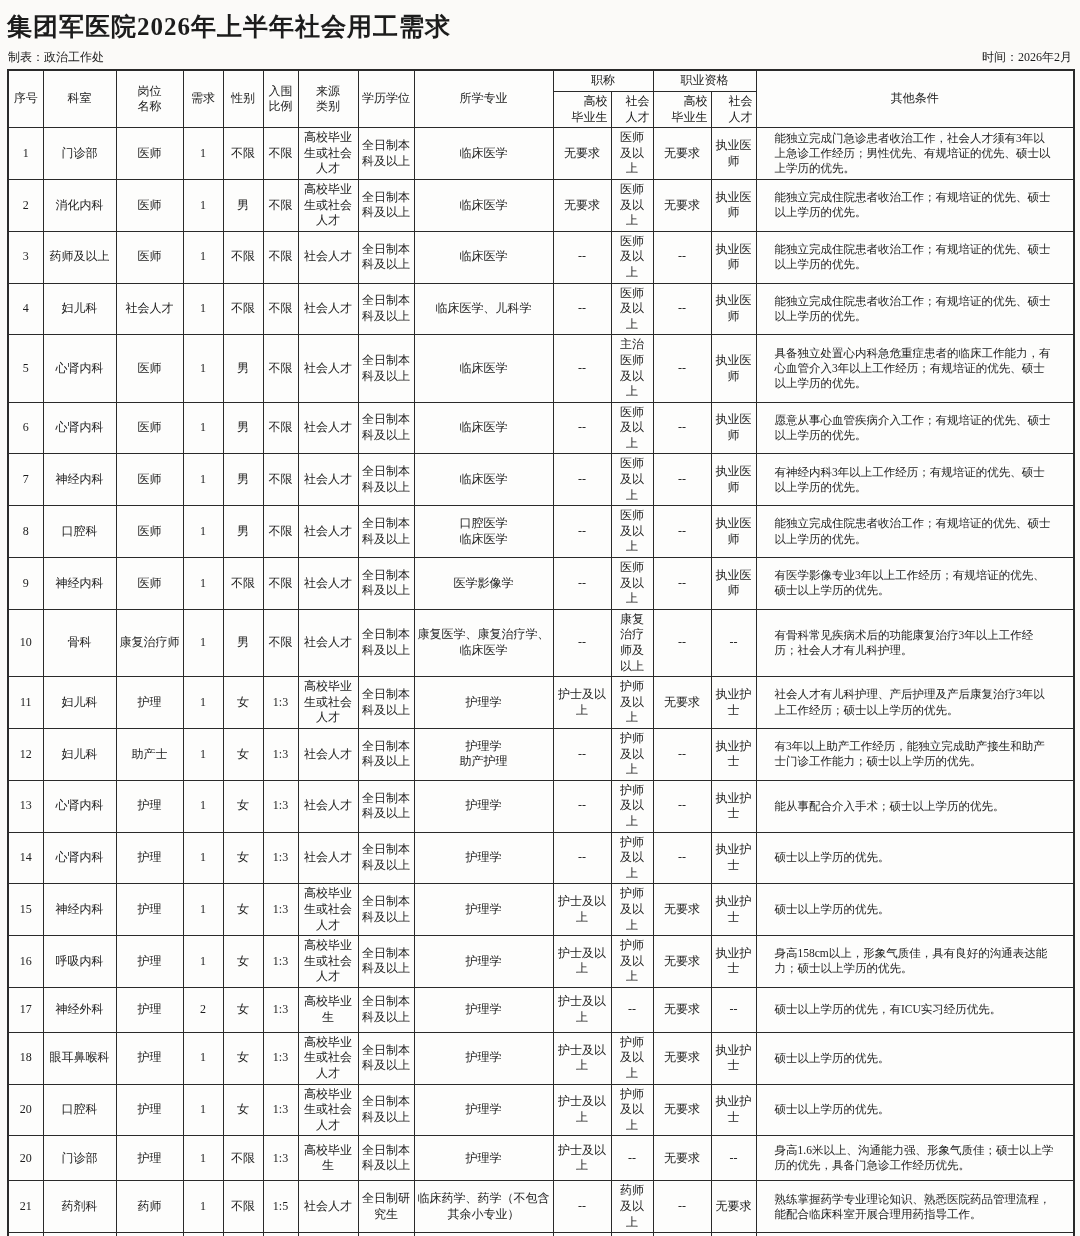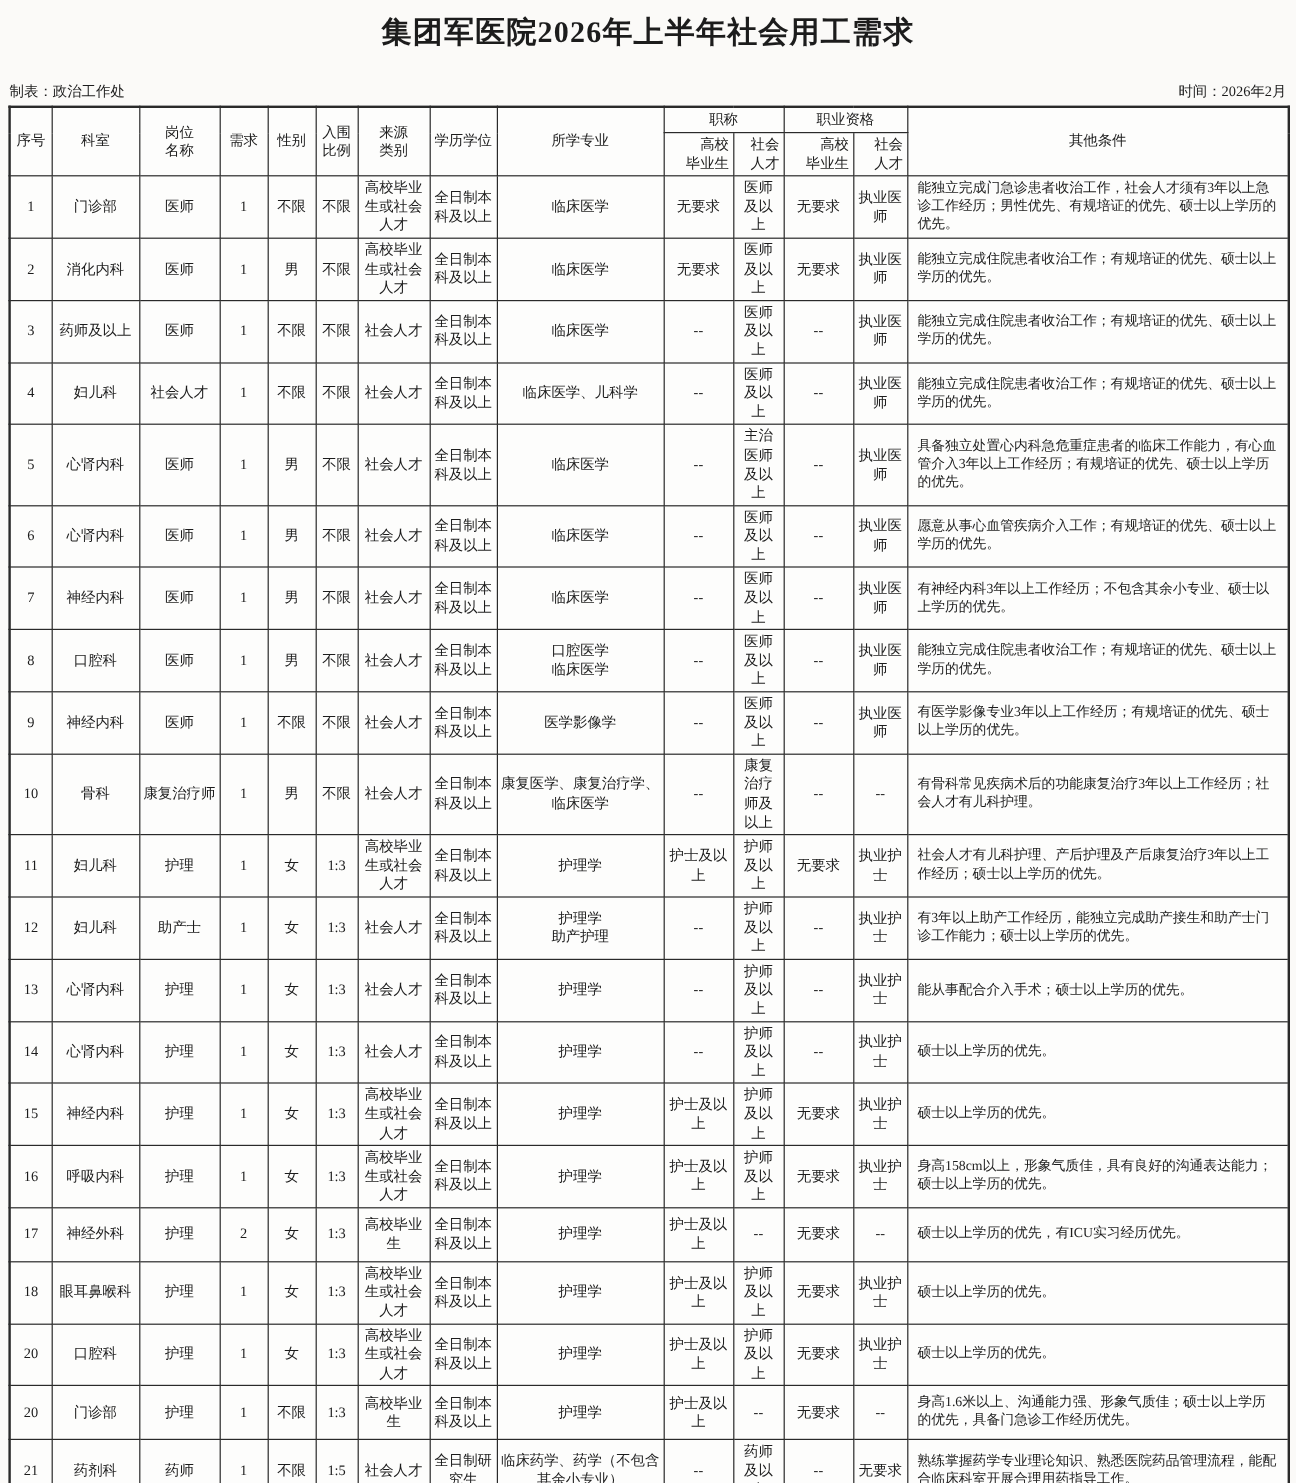--- a/index.html
+++ b/index.html
@@ -5,32 +5,30 @@
   html,body{margin:0;padding:0;}
   body{
     width:1080px;height:1236px;
     background:#fbfaf8;
     color:#1c1c1c;
     font-family:"Liberation Serif","DejaVu Serif",serif;
     -webkit-font-smoothing:antialiased;
   }
   .page{width:1080px;box-sizing:border-box;padding:6px 7px 0 7px;}
   .doc-title{
-    text-align:center;
     font-size:25px;
     font-weight:bold;
     letter-spacing:1px;
     padding:4px 0 6px 0;
     font-family:"Liberation Serif","DejaVu Serif",serif;
   }
   .meta-row{
     display:flex;justify-content:space-between;align-items:flex-end;
     font-size:12px;
     padding:0 1px 3px 1px;
-    margin-top:19px;
   }
   table.grid{
     width:1066px;
     border-collapse:collapse;
     table-layout:fixed;
     border:2px solid #2a2a2a;
     background:#fdfdfc;
   }
   table.grid th, table.grid td{
     border:1px solid #2a2a2a;
@@ -47,21 +45,21 @@
     white-space:pre-line;
     height:16px;
   }
   table.grid thead tr.sub th{height:26px;text-align:right;}
   table.grid tbody td{height:40px;}
   table.grid td.major{white-space:pre-line;margin-left:20px;}
   table.grid td.other{
     text-align:left;
     font-size:11.5px;
     line-height:1.32;
-    padding:2px 8px;
+    padding:2px 18px;
   }
 </style>
 </head>
 <body>
 
 <div class="page">
 
   <div class="doc-title">集团军医院2026年上半年社会用工需求</div>
 
   <div class="meta-row">
@@ -219,21 +217,21 @@
           <td>1</td>
           <td>男</td>
           <td>不限</td>
           <td>社会人才</td>
           <td>全日制本科及以上</td>
           <td class="major">临床医学</td>
           <td>--</td>
           <td>医师及以上</td>
           <td>--</td>
           <td>执业医师</td>
-          <td class="other">有神经内科3年以上工作经历；不包含其余小专业、硕士以上学历的优先。</td>
+          <td class="other">有神经内科3年以上工作经历；有规培证的优先、硕士以上学历的优先。</td>
         </tr>
         <tr>
           <td>8</td>
           <td>口腔科</td>
           <td>医师</td>
           <td>1</td>
           <td>男</td>
           <td>不限</td>
           <td>社会人才</td>
           <td>全日制本科及以上</td>

